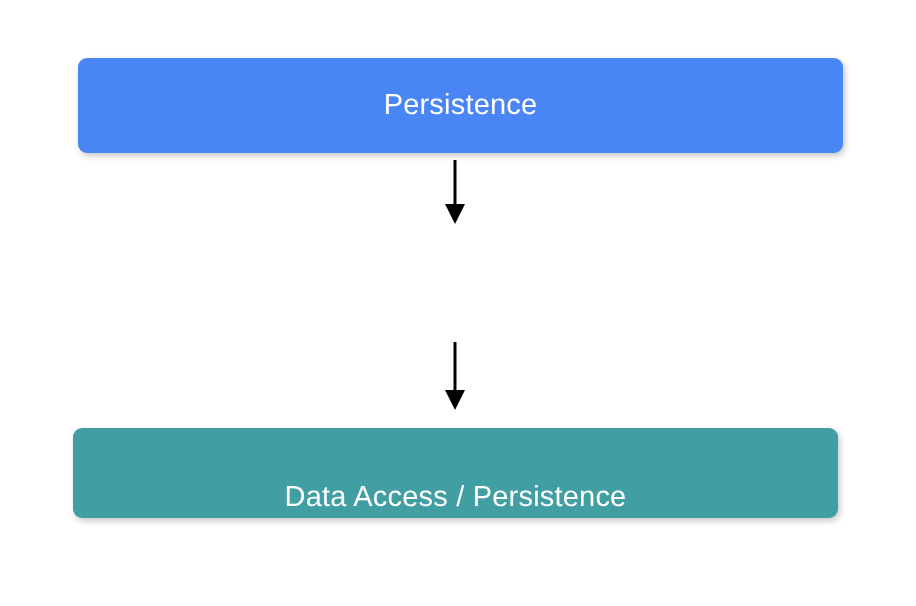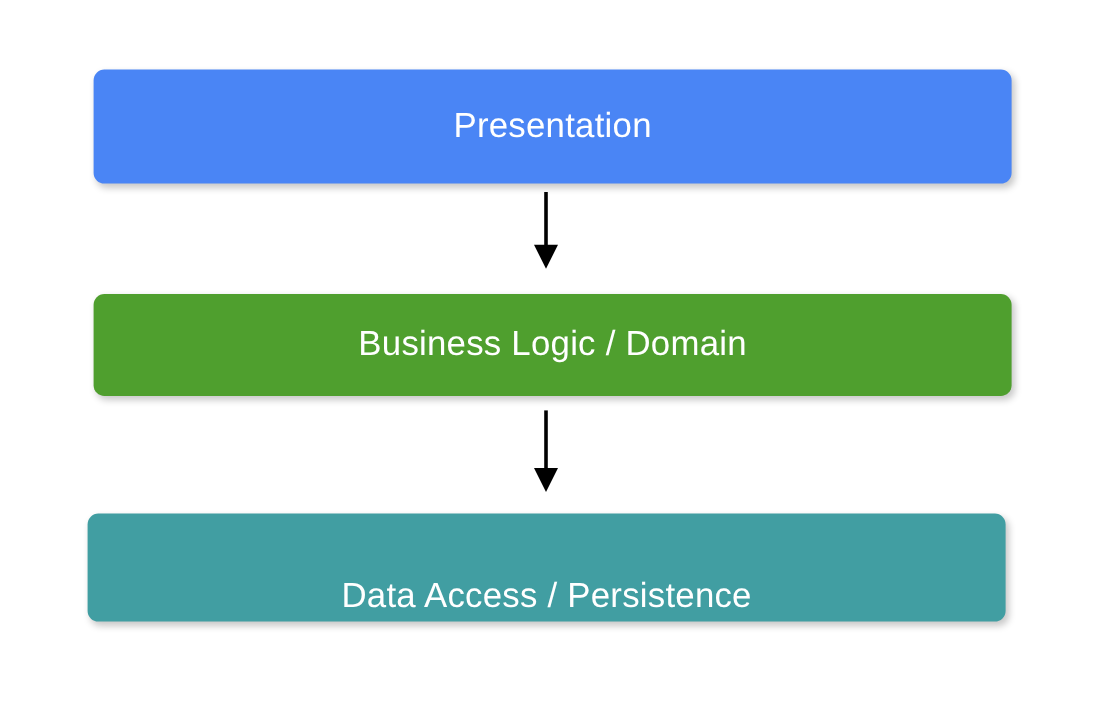--- a/index.html
+++ b/index.html
@@ -77,31 +77,28 @@
     width: 52px;
     height: 70px;
   }
 </style>
 </head>
 <body>
 
 <div id="canvas" style="background: rgb(255, 255, 255);">
 
   <div id="layer-presentation" class="layer-box" style="background: rgb(74, 133, 245);">
-    <span class="layer-label" style="color: rgb(255, 255, 255);">Presentation</span>
+    <span class="layer-label" style="color: rgb(255, 255, 255);">Persistence</span>
   </div>
 
   <svg id="connector-1" class="connector" viewBox="0 0 52 66">
     <line x1="26" y1="0" x2="26" y2="48" stroke="#000000" stroke-width="3"></line>
     <polygon points="26,64 16,44 36,44" fill="#000000"></polygon>
   </svg>
 
-  <div id="layer-business" class="layer-box" style="background: rgb(79, 159, 46);">
-    <span class="layer-label" style="color: rgb(255, 255, 255);">Business Logic / Domain</span>
-  </div>
 
   <svg id="connector-2" class="connector" viewBox="0 0 52 70">
     <line x1="26" y1="0" x2="26" y2="52" stroke="#000000" stroke-width="3"></line>
     <polygon points="26,68 16,48 36,48" fill="#000000"></polygon>
   </svg>
 
   <div id="layer-data" class="layer-box" style="background: rgb(65, 158, 162);">
     <span class="layer-label" style="color: rgb(255, 255, 255); margin-top: 48px;">Data Access / Persistence</span>
   </div>
 

